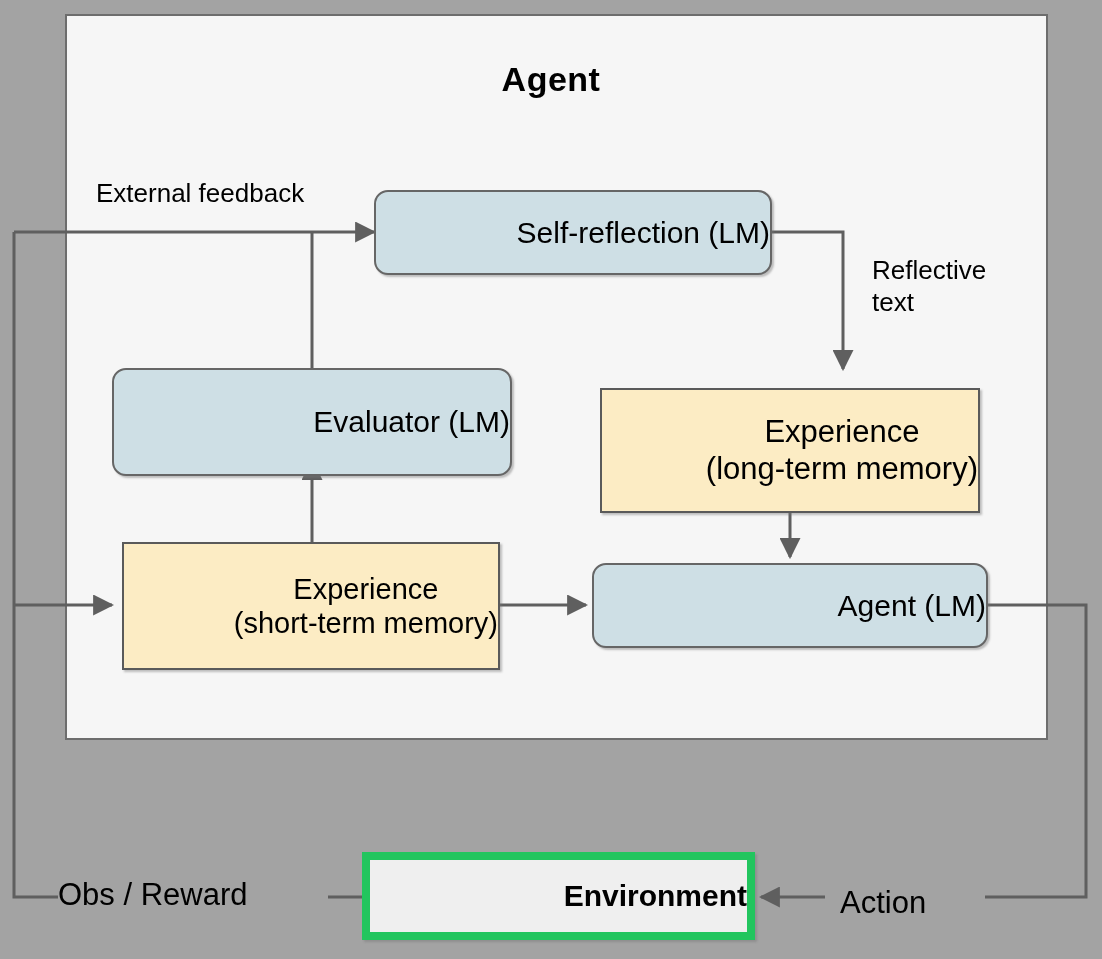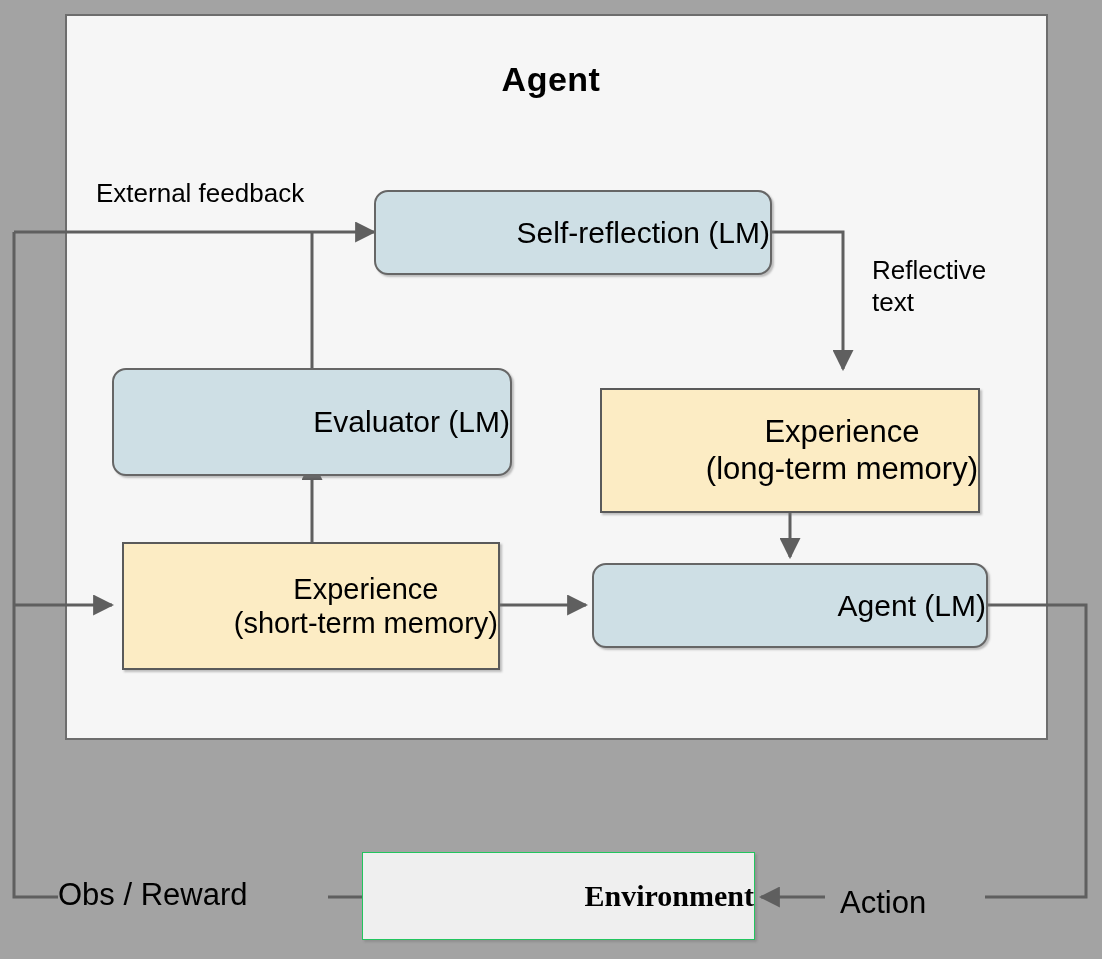--- a/index.html
+++ b/index.html
@@ -59,24 +59,23 @@
     border-radius: 14px;
     box-shadow: 2px 2px 2px rgba(120,120,120,0.45);
   }
   .node-yellow {
     background: #fcecc4;
     border: 2px solid #5a5a5a;
     box-shadow: 2px 2px 2px rgba(120,120,120,0.45);
   }
   .node-gray {
     background: #efefef;
-    border: 1px solid #22c55e;
+    border: 8px solid #22c55e;
     box-shadow: 2px 2px 2px rgba(120,120,120,0.45);
     font-weight: bold;
-    font-family: Liberation Serif, serif;
   }
   #node-self-reflection { left:374px; top:190px; width:398px; height:85px; font-size:30px; }
   #node-evaluator      { left:112px; top:368px; width:400px; height:108px; font-size:30px; }
   #node-experience     { left:600px; top:388px; width:380px; height:125px; font-size:31px; }
   #node-trajectory     { left:122px; top:542px; width:378px; height:128px; font-size:29px; }
   #node-actor          { left:592px; top:563px; width:396px; height:85px; font-size:30px; }
   #node-environment    { left:362px; top:852px; width:393px; height:88px; font-size:30px; }
 
   .node-lines { display:block; }
   .node-lines span { display:block; }

